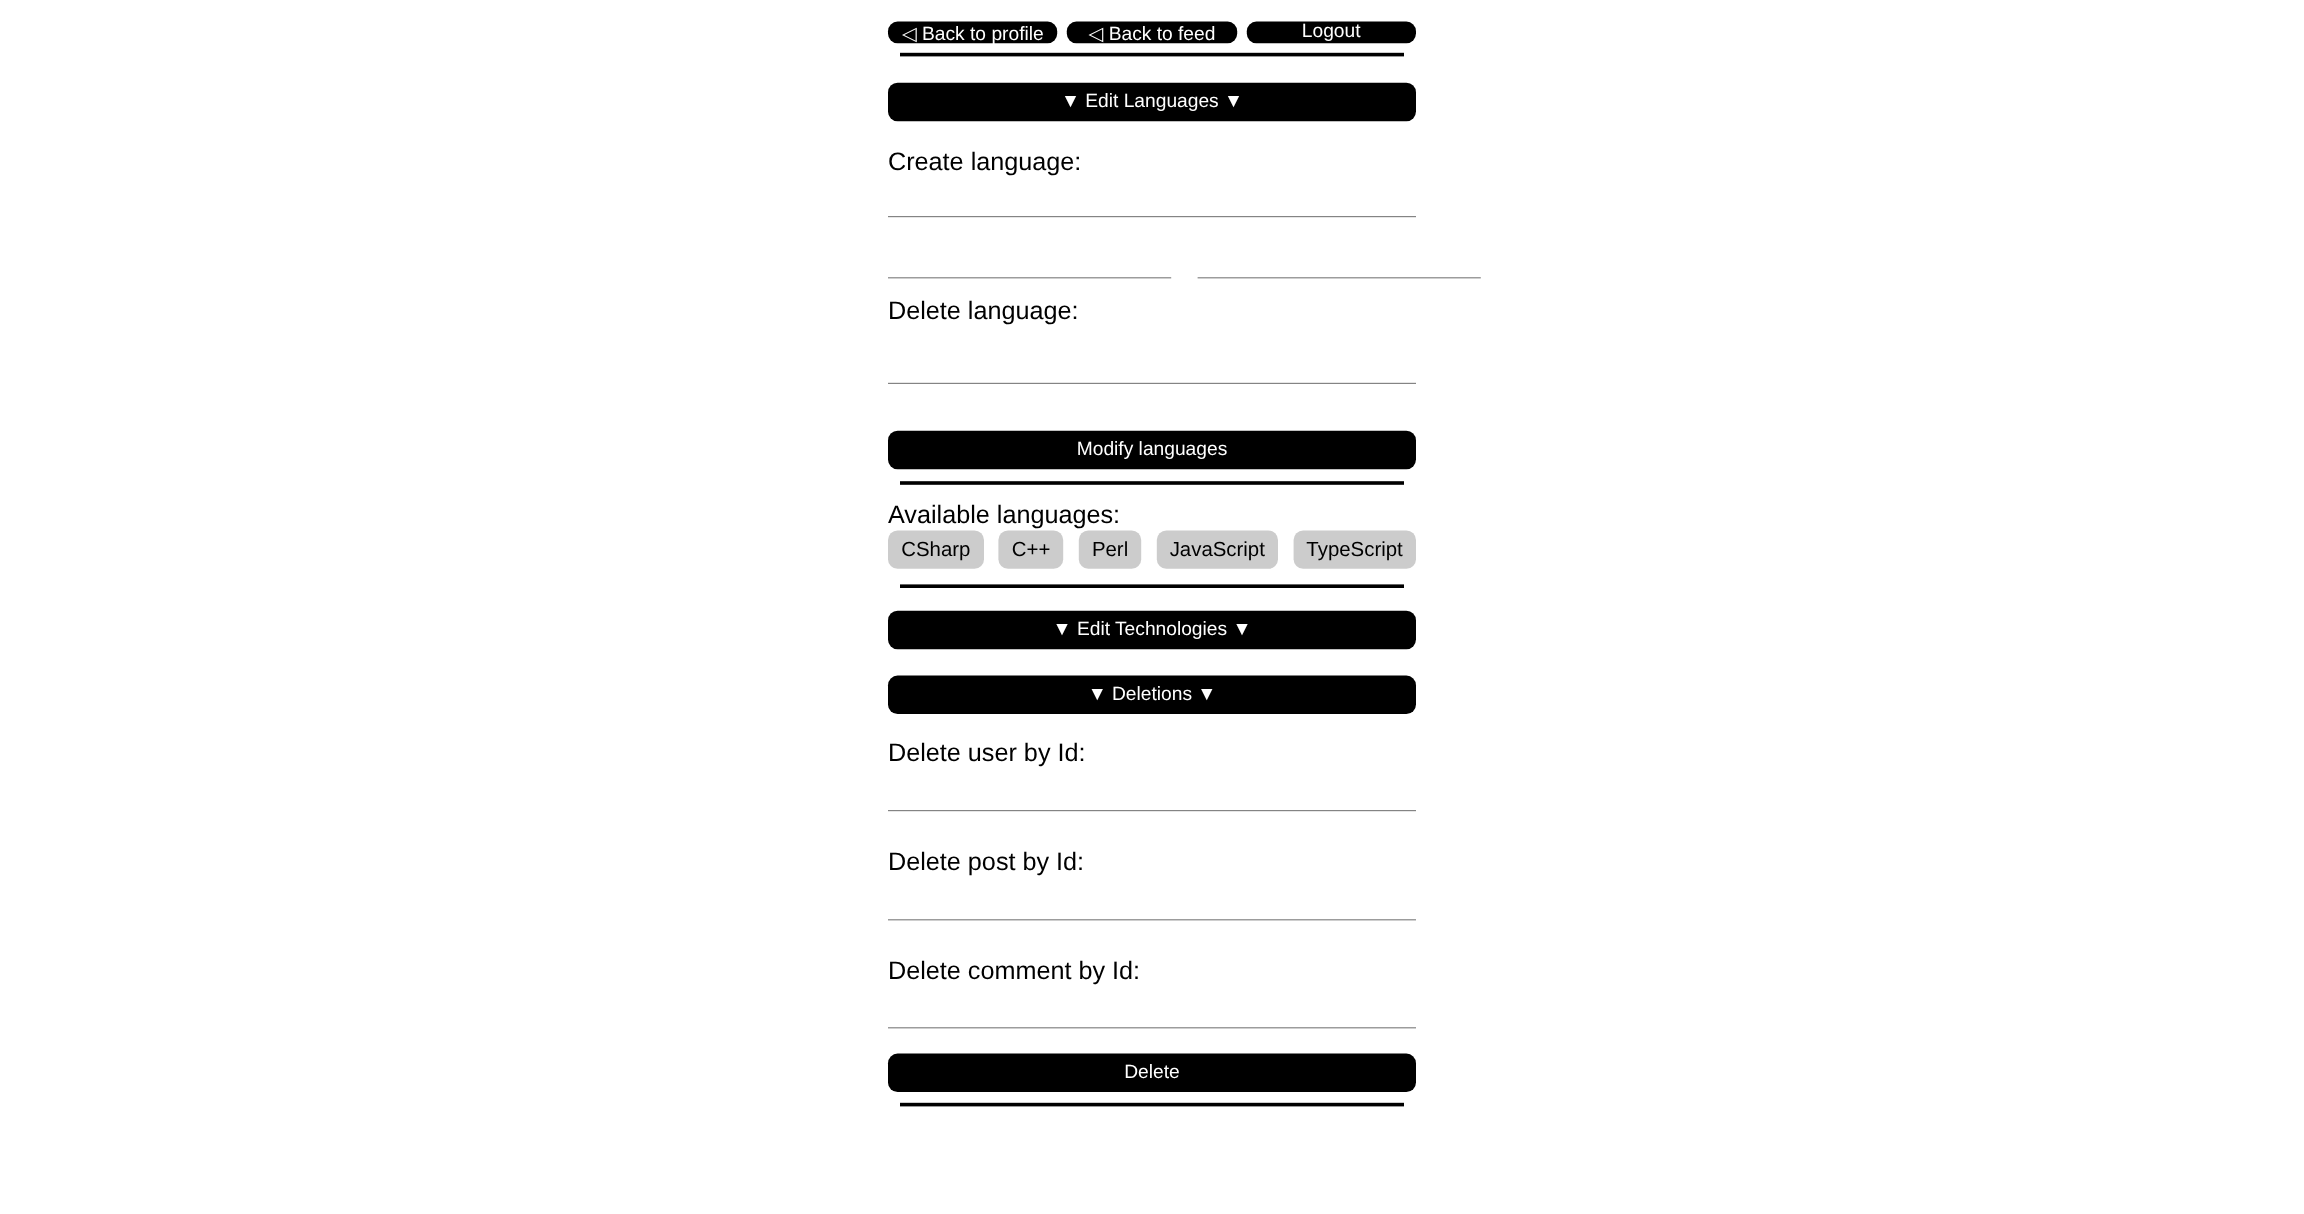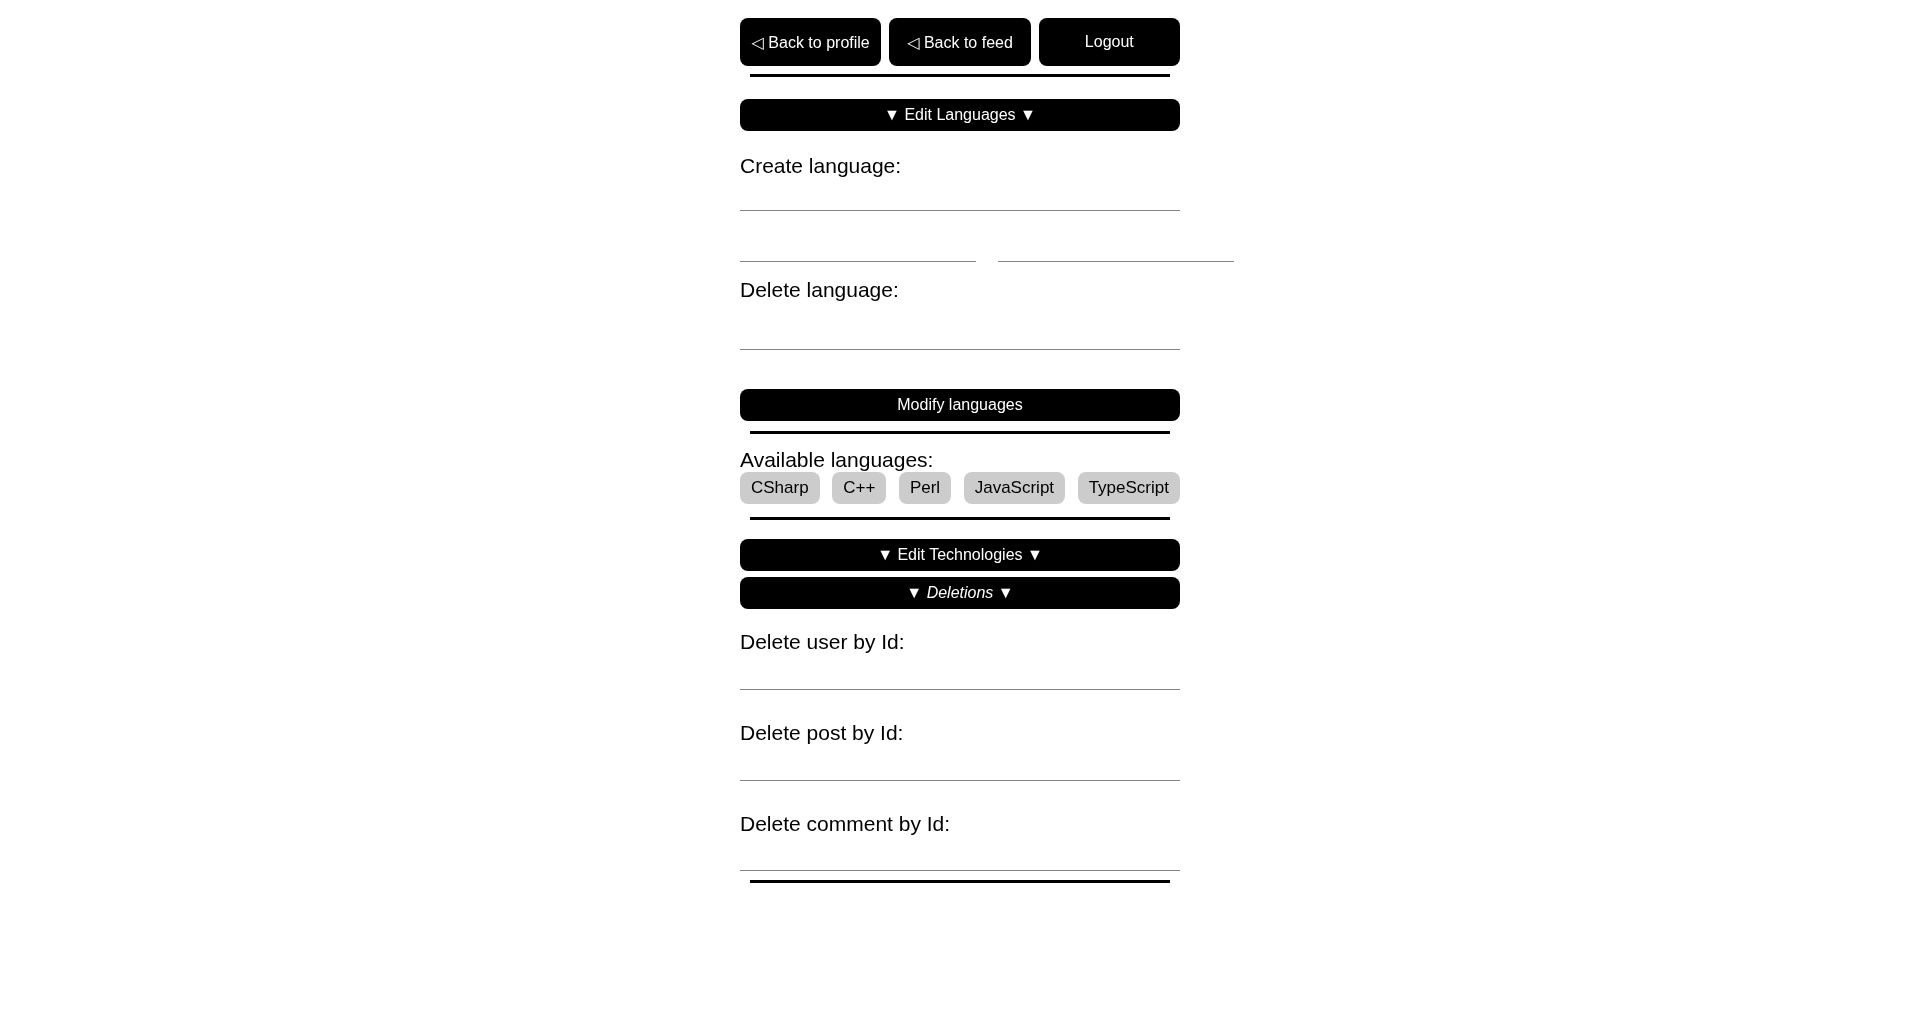--- a/index.html
+++ b/index.html
@@ -19,21 +19,21 @@
     width: 440px;
     margin: 0 auto;
     padding-top: 18px;
   }
   .btn-row {
     display: flex;
     gap: 8px;
   }
   .nav-btn {
     flex: 1;
-    height: 48px;
+    height: 18px;
     background: #000000;
     color: #ffffff;
     border: none;
     border-radius: 8px;
     font-family: inherit;
     font-size: 16px;
     padding: 0;
     cursor: pointer;
     white-space: nowrap;
   }
@@ -132,27 +132,28 @@
       <span class="chip">C++</span>
       <span class="chip">Perl</span>
       <span class="chip">JavaScript</span>
       <span class="chip">TypeScript</span>
     </div>
 
   <hr class="divider" style="margin-top:13px;">
 
   <button class="bar-btn" style="margin-top:19px;">▼ Edit Technologies ▼</button>
 
-  <button class="bar-btn" style="margin-top:6px;font-style:italic;">▼ Deletions ▼</button>
+  <button class="bar-btn" style="margin-top:22px;">▼ Deletions ▼</button>
 
   <div class="field-label" style="margin-top:20px;">Delete user by Id:</div>
   <input class="uline-input" style="height: 36px;" type="text" value="">
 
   <div class="field-label" style="margin-top:30px;">Delete post by Id:</div>
   <input class="uline-input" style="height: 36px;" type="text" value="">
 
   <div class="field-label" style="margin-top:30px;">Delete comment by Id:</div>
   <input class="uline-input" style="height: 35px;" type="text" value="">
 
+  <button class="bar-btn" style="margin-top:21px;">Delete</button>
 
   <hr class="divider" style="margin-top:9px;">
 
 </div>
 
 </body></html>

